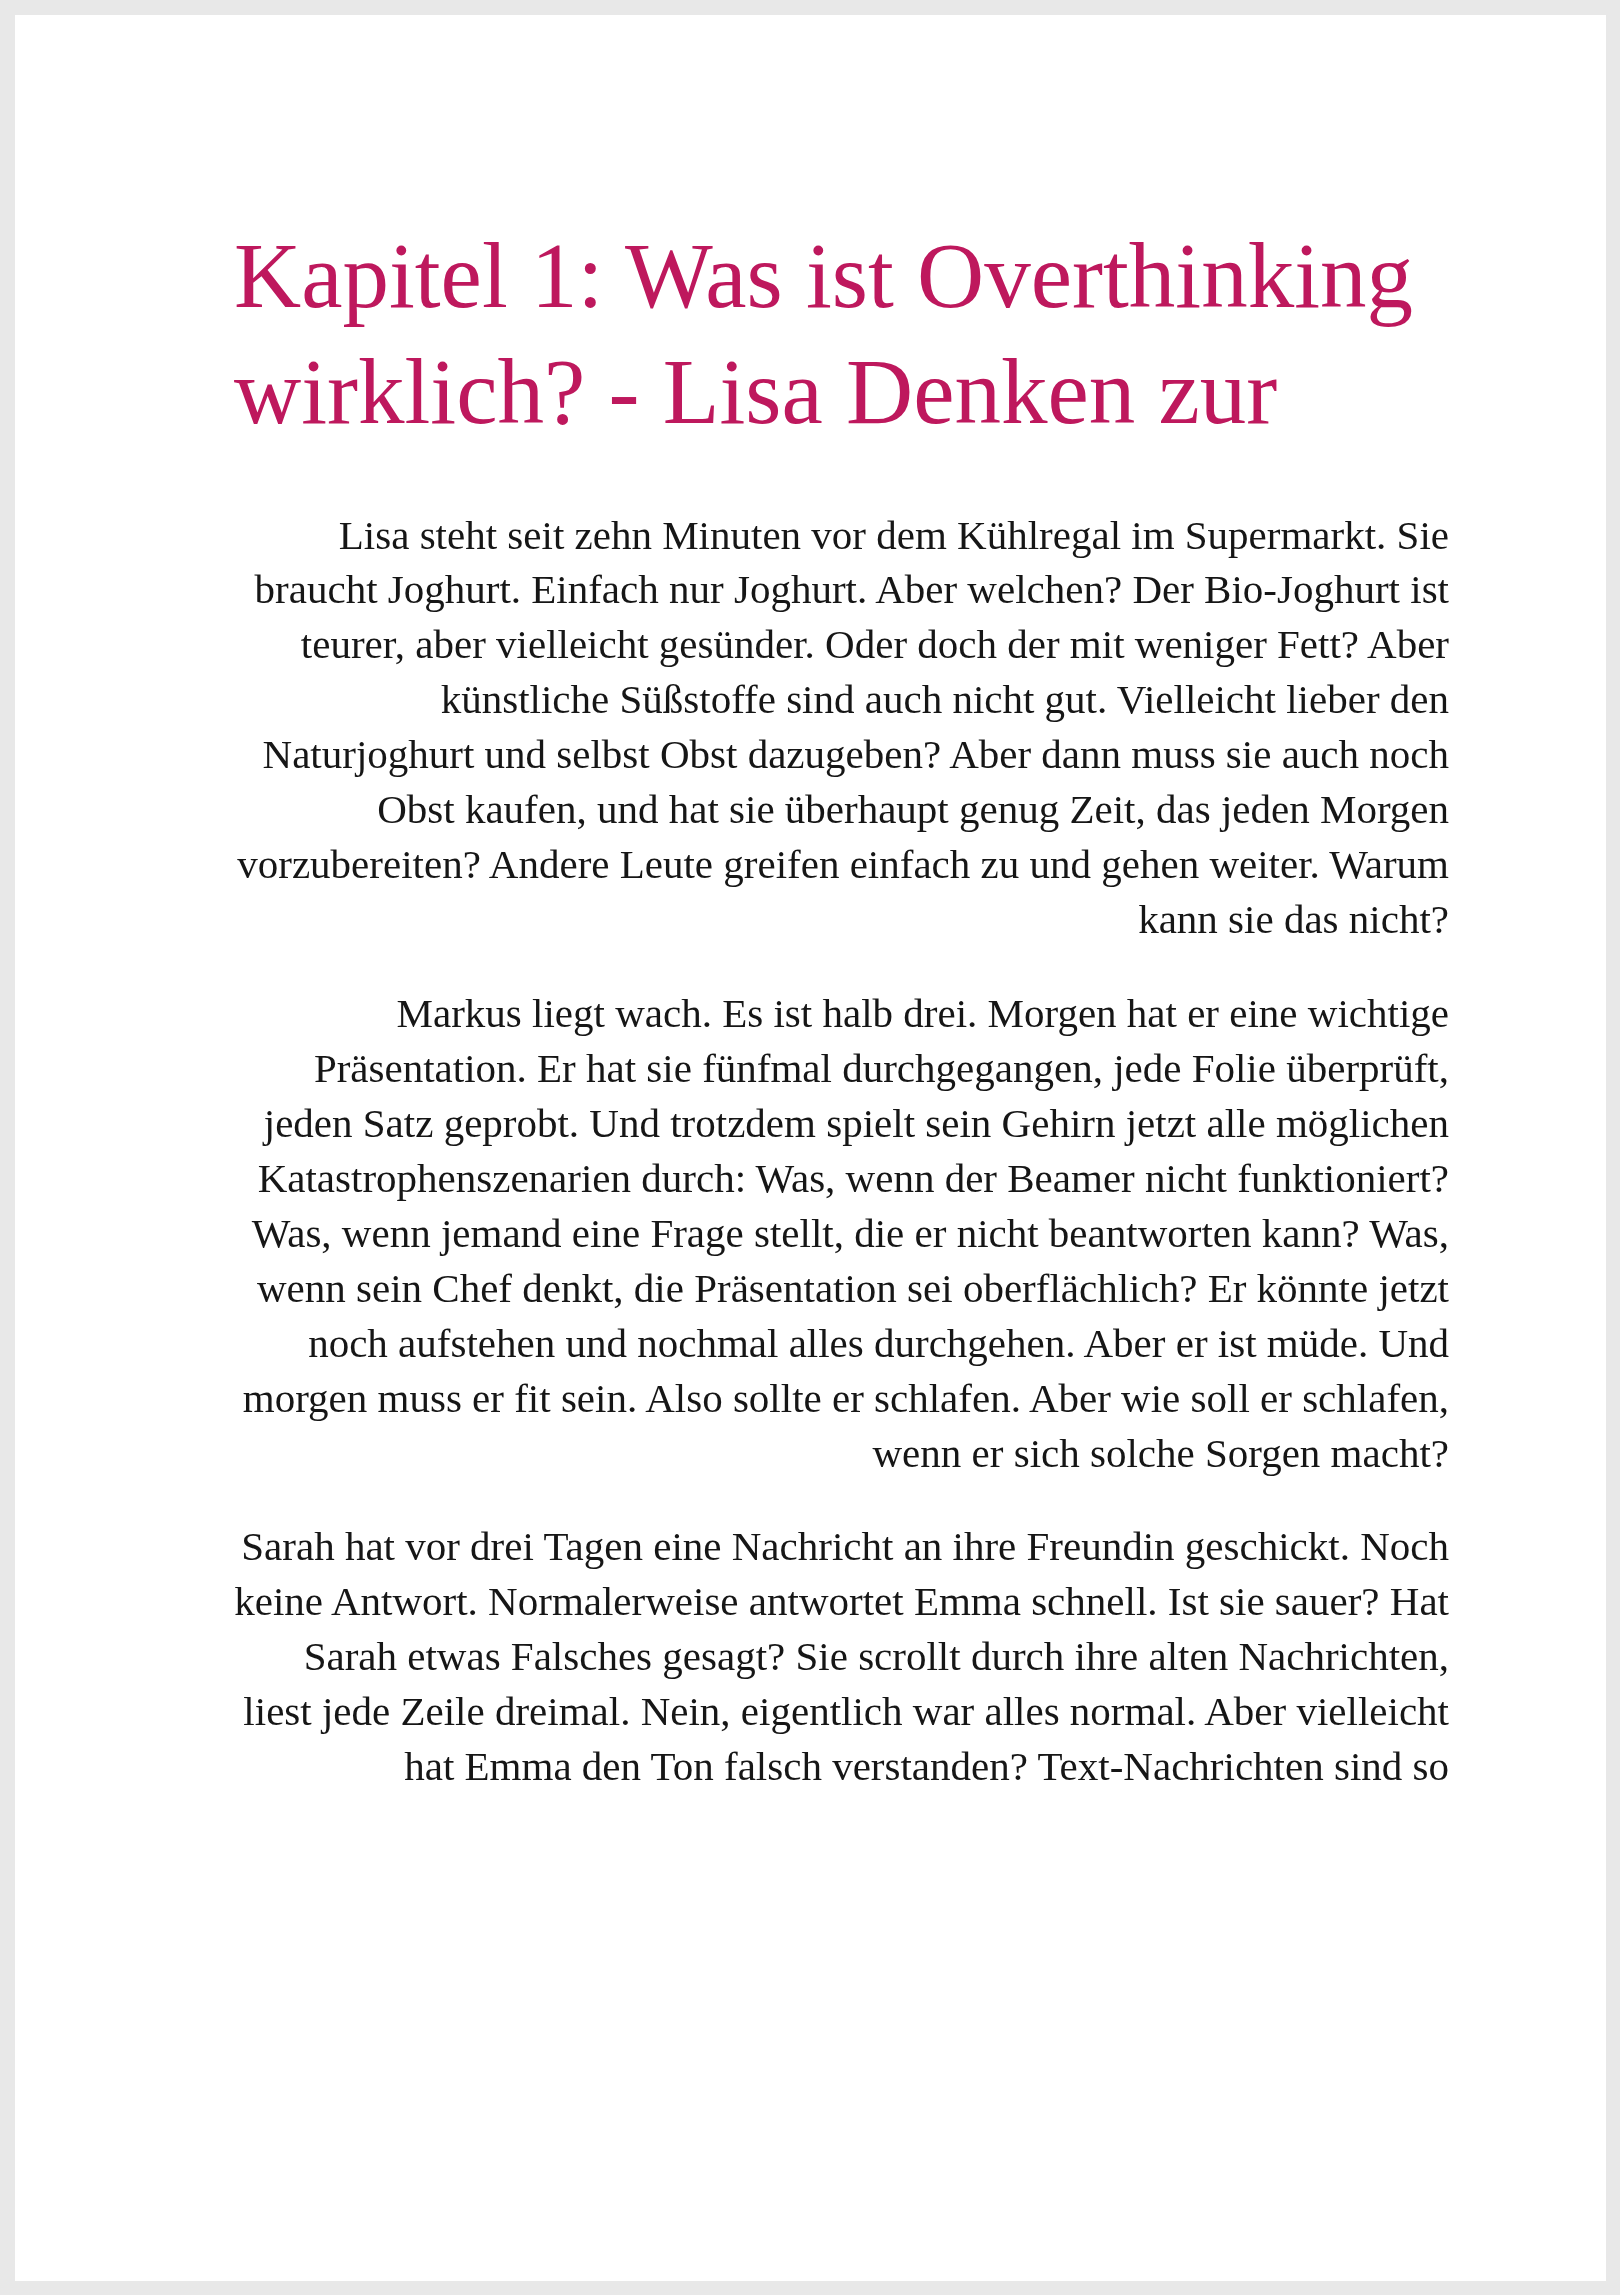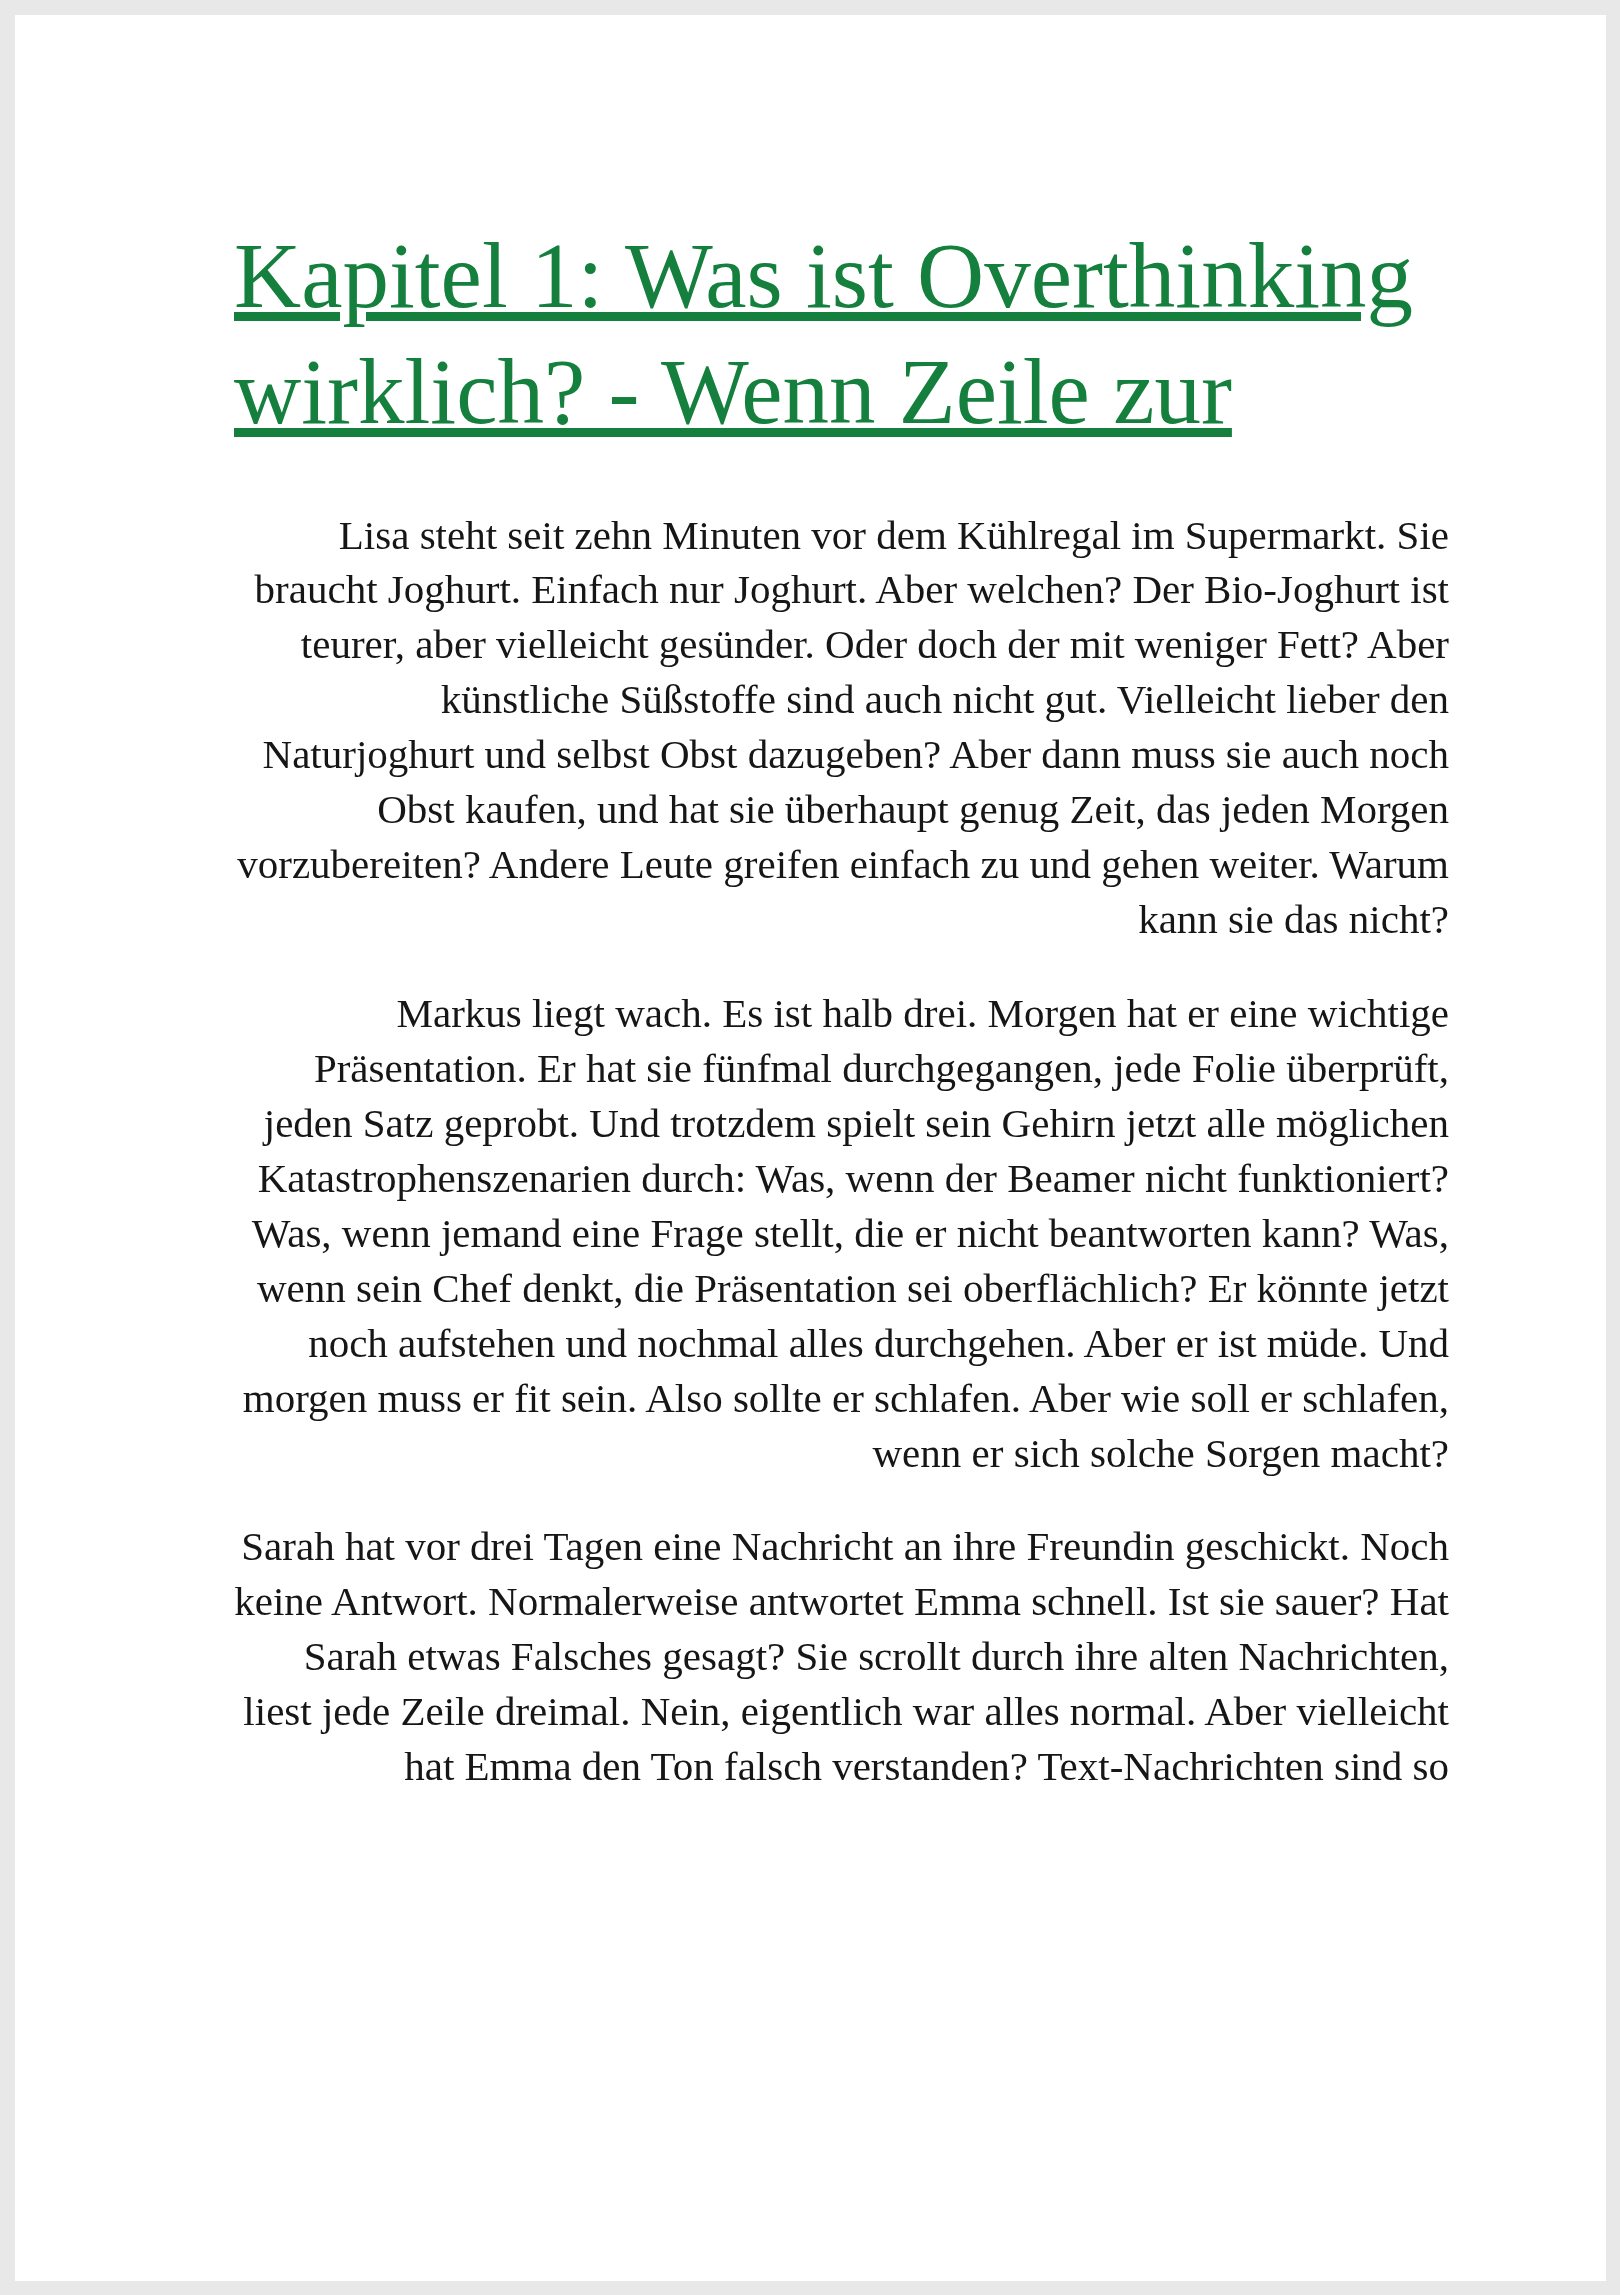--- a/index.html
+++ b/index.html
@@ -33,22 +33,21 @@
       width: 1215px;
       color: #161616;
     }
 
     .chapter-title {
       font-size: 93px;
       line-height: 1.25;
       font-weight: 400;
       letter-spacing: 0;
       margin-bottom: 57px;
-      color: #15803d;
-      text-decoration: underline;
+      color: #be185d;
     }
 
     .title-line {
       display: block;
       white-space: nowrap;
     }
 
     .para {
       font-size: 41px;
       line-height: 1.34;
@@ -61,21 +60,21 @@
     .para:last-child { margin-bottom: 0; }
   </style>
 </head>
 <body>
 
 <div class="page">
   <div class="content">
 
     <h1 class="chapter-title">
       <span class="title-line">Kapitel 1: Was ist Overthinking</span>
-      <span class="title-line">wirklich? - Wenn Zeile zur</span>
+      <span class="title-line">wirklich? - Lisa Denken zur</span>
     </h1>
 
     <p class="para">Lisa steht seit zehn Minuten vor dem Kühlregal im Supermarkt. Sie braucht Joghurt. Einfach nur Joghurt. Aber welchen? Der Bio-Joghurt ist teurer, aber vielleicht gesünder. Oder doch der mit weniger Fett? Aber künstliche Süßstoffe sind auch nicht gut. Vielleicht lieber den Naturjoghurt und selbst Obst dazugeben? Aber dann muss sie auch noch Obst kaufen, und hat sie überhaupt genug Zeit, das jeden Morgen vorzubereiten? Andere Leute greifen einfach zu und gehen weiter. Warum kann sie das nicht?</p>
 
     <p class="para">Markus liegt wach. Es ist halb drei. Morgen hat er eine wichtige Präsentation. Er hat sie fünfmal durchgegangen, jede Folie überprüft, jeden Satz geprobt. Und trotzdem spielt sein Gehirn jetzt alle möglichen Katastrophenszenarien durch: Was, wenn der Beamer nicht funktioniert? Was, wenn jemand eine Frage stellt, die er nicht beantworten kann? Was, wenn sein Chef denkt, die Präsentation sei oberflächlich? Er könnte jetzt noch aufstehen und nochmal alles durchgehen. Aber er ist müde. Und morgen muss er fit sein. Also sollte er schlafen. Aber wie soll er schlafen, wenn er sich solche Sorgen macht?</p>
 
     <p class="para">Sarah hat vor drei Tagen eine Nachricht an ihre Freundin geschickt. Noch keine Antwort. Normalerweise antwortet Emma schnell. Ist sie sauer? Hat Sarah etwas Falsches gesagt? Sie scrollt durch ihre alten Nachrichten, liest jede Zeile dreimal. Nein, eigentlich war alles normal. Aber vielleicht hat Emma den Ton falsch verstanden? Text-Nachrichten sind so</p>
 
   </div>
 </div>

